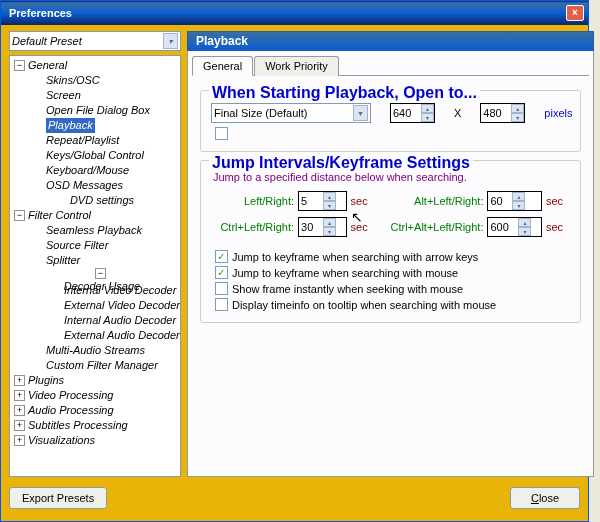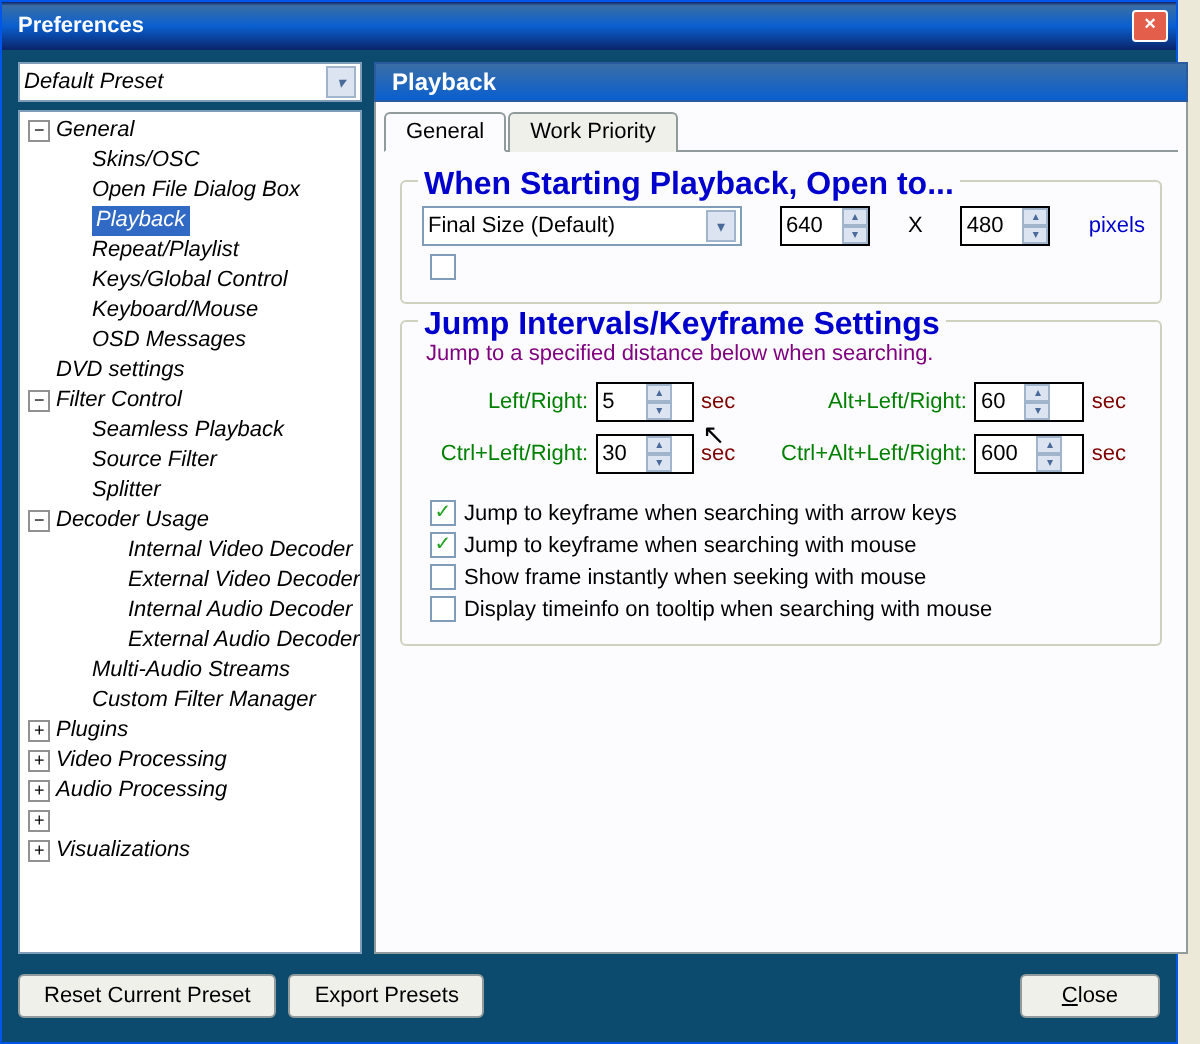--- a/index.html
+++ b/index.html
@@ -1,32 +1,32 @@
 <!DOCTYPE html>
 <html><head>
 <meta charset="utf-8">
 <style>
 * { box-sizing: border-box; margin: 0; padding: 0; font-family: Tahoma, Arial, sans-serif; font-size: 11px; }
 body { background: #ece9d8; width: 600px; height: 522px; overflow: hidden; }
-.window { width: 589px; height: 522px; background: #0c4a6e; border: 1px solid #0055ea; }
+.window { width: 589px; height: 522px; background: #eab308; border: 1px solid #0055ea; }
 .titlebar { height: 24px; background: linear-gradient(#0a246a, #3a6ea5 8%, #0a5fd0 50%, #0a246a); color: #fff; display: flex; align-items: center; padding: 0 4px 0 8px; font-weight: bold; font-size: 12px; }
 .titlebar-text { flex: 1; }
 .close-btn { width: 18px; height: 16px; background: #e35f4c; border: 1px solid #fff; border-radius: 2px; display: flex; align-items: center; justify-content: center; color: #fff; font-size: 10px; line-height: 1; cursor: pointer; }
 .content { display: flex; padding: 6px 8px 4px 8px; gap: 6px; height: 456px; }
 .left-col { width: 198px; display: flex; flex-direction: column; gap: 4px; font-style: italic; }
 .preset-select { height: 20px; border: 1px solid #7f9db9; background: #fff; padding: 1px 2px; display: flex; align-items: center; justify-content: space-between; }
 .combo-arrow { width: 15px; height: 16px; background: #dbe4f0; border: 1px solid #a0b4cc; display: flex; align-items: center; justify-content: center; font-size: 8px; color: #4a6a99; }
 .tree-wrap { flex: 1; border: 1px solid #7f9db9; background: #fff; overflow: auto; padding: 2px 0; }
 .tree { list-style: none; }
 .tree li { white-space: nowrap; line-height: 15px; padding-left: 0; }
 .tree-row { display: flex; align-items: center; height: 15px; cursor: pointer; }
 .toggle { width: 11px; height: 11px; border: 1px solid #919191; margin-right: 3px; color: #000; font-size: 9px; display: flex; align-items: center; justify-content: center; background: #fff; line-height: 1; }
 .toggle-empty { width: 11px; height: 11px; margin-right: 3px; }
 .ind-0 { padding-left: 4px; }
-.ind-1 { padding-left: 4px; }
+.ind-1 { padding-left: 14px; flex-direction: column; }
 .ind-2 { padding-left: 36px; }
 .ind-3 { padding-left: 54px; }
 .selected { background: #316ac5; color: #fff; padding: 0 2px; }
 .right-col { flex: 1; display: flex; flex-direction: column; }
 .panel-title { height: 20px; background: linear-gradient(#3a6ea5, #0a5fd0); color: #fff; padding-left: 8px; display: flex; align-items: center; font-weight: bold; font-size: 12px; border: 1px solid #2a5aa0; }
 .panel-body { flex: 1; border: 1px solid #919b9c; border-top: none; background: #fcfcfe; padding: 4px 4px; }
 .tabs { display: flex; border-bottom: 1px solid #919b9c; }
 .tab { padding: 3px 10px; border: 1px solid #919b9c; border-bottom: none; margin-right: 1px; background: #f0f0ea; border-radius: 3px 3px 0 0; cursor: pointer; position: relative; top: 1px; }
 .tab.active { background: #fcfcfe; border-bottom: 1px solid #fcfcfe; }
 .tab-content { padding: 6px 8px; }
@@ -72,20 +72,25 @@
                 <span>General</span>
               </div>
             </li>
           <li>
               <div class="tree-row ind-2">
                 <span>Skins/OSC</span>
               </div>
             </li>
           <li>
               <div class="tree-row ind-2">
+                <span>Screen</span>
+              </div>
+            </li>
+          <li>
+              <div class="tree-row ind-2">
                 <span>Open File Dialog Box</span>
               </div>
             </li>
           <li>
               <div class="tree-row ind-2">
                 <span class="selected">Playback</span>
               </div>
             </li>
           <li>
               <div class="tree-row ind-2">
@@ -184,20 +189,21 @@
             </li>
           <li>
               <div class="tree-row ind-0">
                 <span class="toggle">+</span>
                 <span>Audio Processing</span>
               </div>
             </li>
           <li>
               <div class="tree-row ind-0">
                 <span class="toggle">+</span>
+                <span>Subtitles Processing</span>
               </div>
             </li>
           <li>
               <div class="tree-row ind-0">
                 <span class="toggle">+</span>
                 <span>Visualizations</span>
               </div>
             </li>
         </ul>
       </div>
@@ -302,18 +308,17 @@
               </div>
             <span class="cursor-img" style="left:150px; top:48px">↖</span>
           </div>
 
         </div>
       </div>
     </div>
   </div>
 
   <div class="footer">
-    <div class="btn">Reset Current Preset</div>
     <div class="btn">Export Presets</div>
     <div class="spacer"></div>
     <div class="btn" style="min-width:70px"><u>C</u><span>lose</span></div>
   </div>
 </div>
 
 </body></html>

